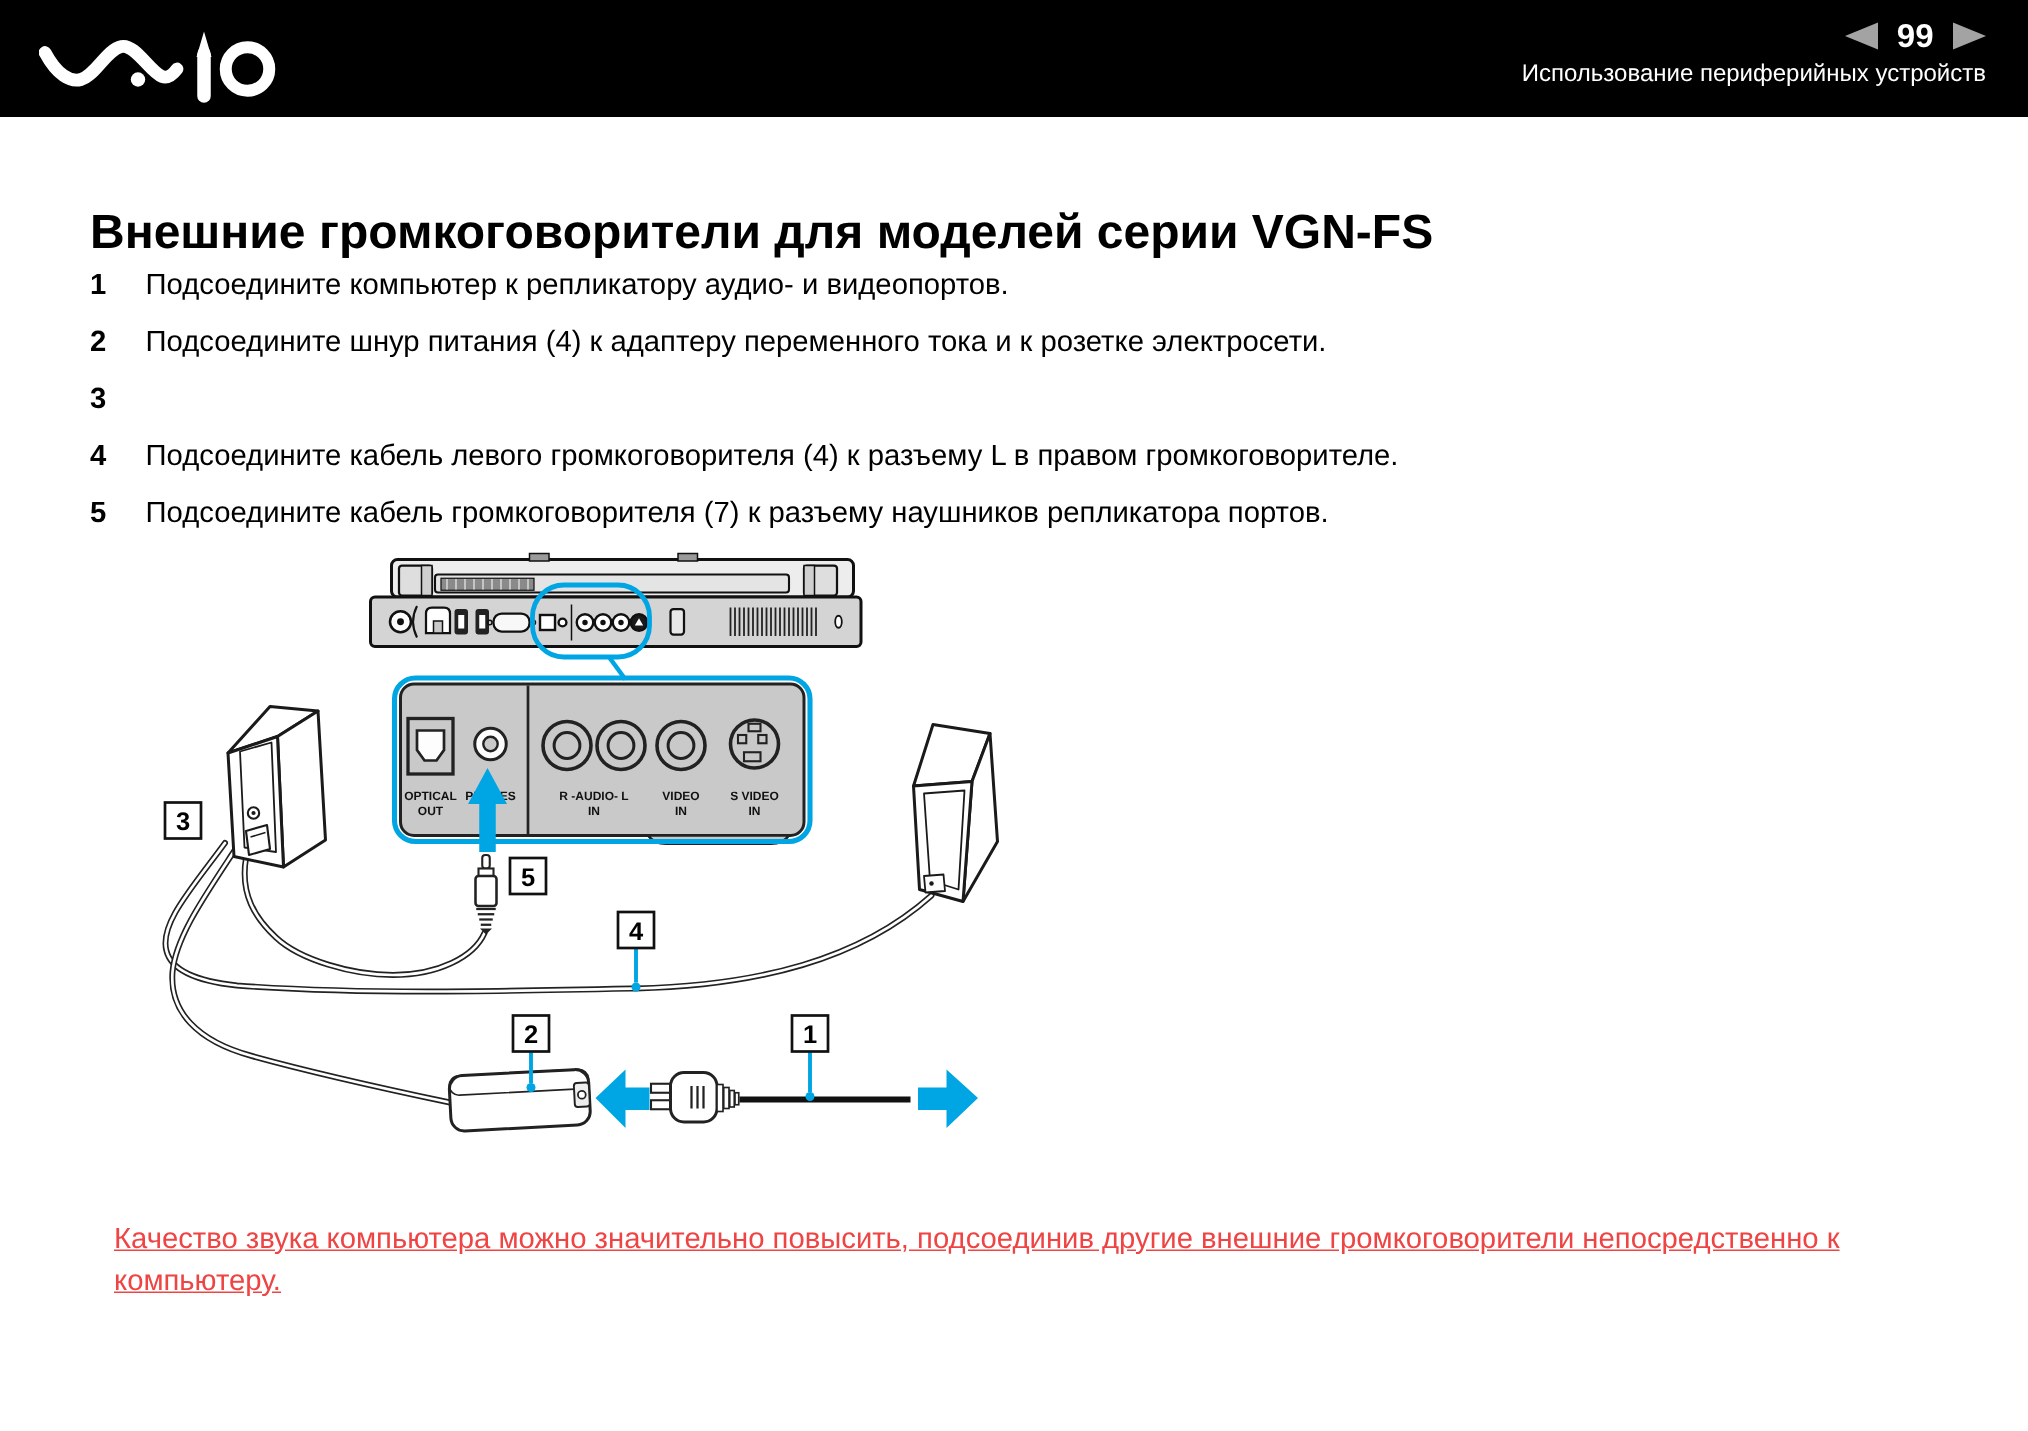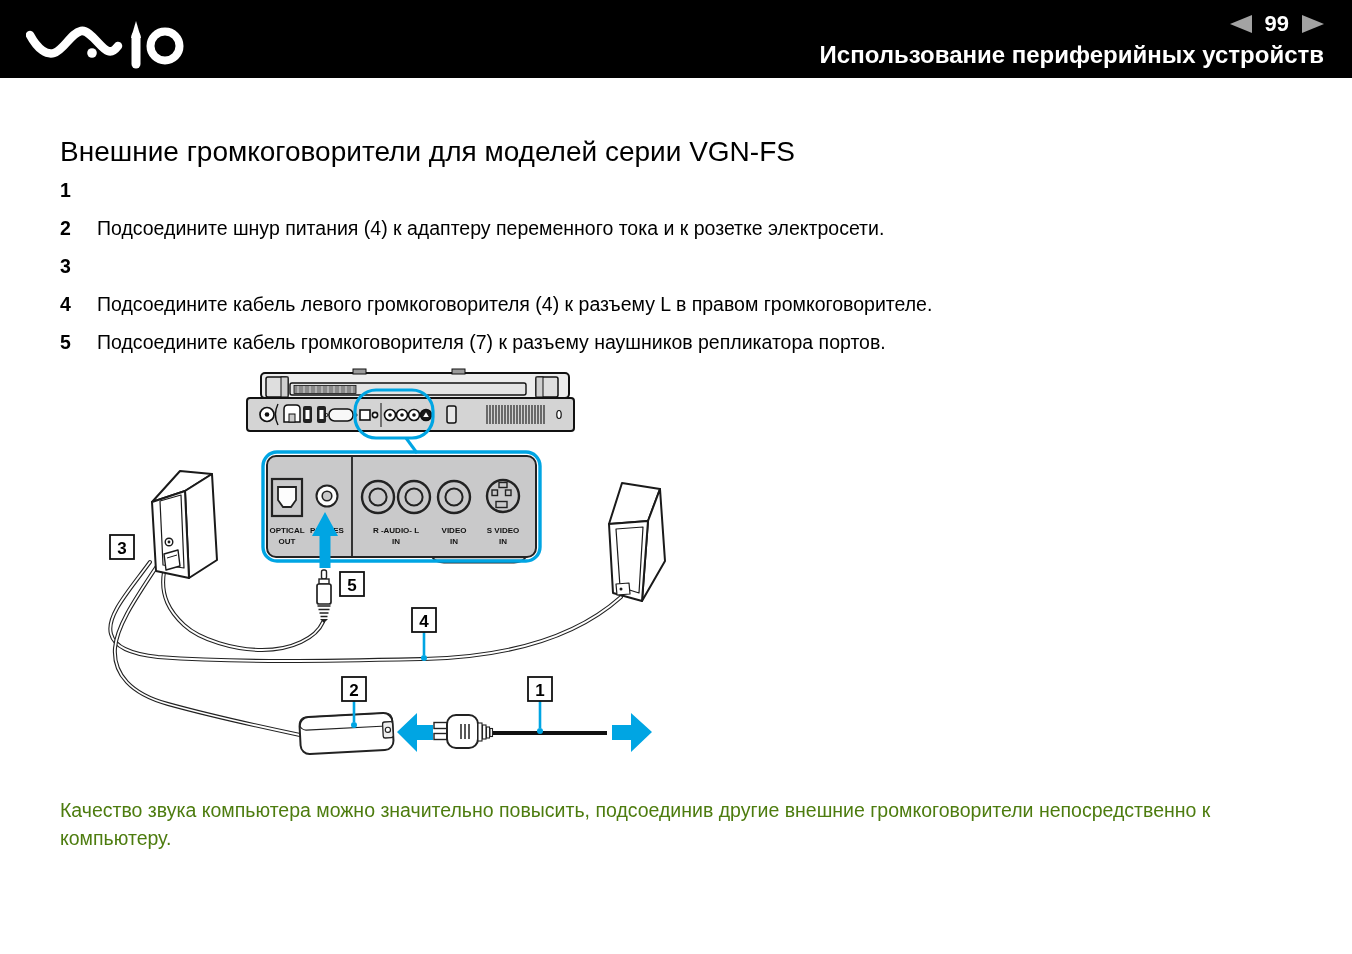--- a/index.html
+++ b/index.html
@@ -20,37 +20,37 @@
   .pagenav{
     position:absolute;top:11px;right:28px;height:26px;
     display:flex;align-items:center;gap:13px;
   }
   .tri{width:0;height:0;display:inline-block;cursor:pointer;}
   .tri-left{border-top:9px solid transparent;border-bottom:9px solid transparent;border-right:22px solid #a3a3a3;}
   .tri-right{border-top:9px solid transparent;border-bottom:9px solid transparent;border-left:22px solid #a3a3a3;}
   .pagenum{font-size:22px;font-weight:bold;color:#ffffff;line-height:1;}
   .section-title{
     position:absolute;top:41px;right:28px;
-    font-size:24px;font-weight:bold;color:#ffffff;white-space:nowrap;text-align:right;
+    font-size:16px;font-weight:normal;color:#ffffff;white-space:nowrap;text-align:right;
   }
 
   
   .heading{
     position:absolute;left:60px;top:136px;margin:0;
-    font-size:28px;font-weight:normal;color:#000;
+    font-size:32px;font-weight:bold;color:#000;
   }
   .steps{
     position:absolute;left:60px;top:179px;width:1200px;
     list-style:none;margin:0;padding:0;
   }
   .step{display:flex;margin-bottom:14.5px;font-size:19.5px;line-height:23.5px;color:#000;}
   .step .num{width:37px;font-weight:bold;flex:0 0 37px;}
   .note{
-    position:absolute;left:60px;top:796px;width:1180px;margin:0;
-    font-size:19.5px;line-height:1.44;color:#4d7c0f;
+    position:absolute;left:60px;top:796px;width:1180px;margin:16px;
+    font-size:19.5px;line-height:1.44;color:#ef4444;text-decoration:underline;
   }
 
   
   .diagram{position:absolute;left:90px;top:365px;}
   .diagram text{font-family:"Liberation Sans","DejaVu Sans",sans-serif;}
   .portlabel{font-size:8px;font-weight:bold;fill:#111;text-anchor:middle;}
   .calloutnum{font-size:17px;font-weight:bold;fill:#000;text-anchor:middle;}
 </style>
 </head>
 <body>
@@ -72,20 +72,21 @@
       <span class="tri tri-right"></span>
     </div>
     <div class="section-title">Использование периферийных устройств</div>
   </div>
 
   <h1 class="heading">Внешние громкоговорители для моделей серии VGN-FS</h1>
 
   <ol class="steps">
     <li class="step">
       <span class="num">1</span>
+      <span class="txt">Подсоедините компьютер к репликатору аудио- и видеопортов.</span>
     </li>
     <li class="step">
       <span class="num">2</span>
       <span class="txt">Подсоедините шнур питания (4) к адаптеру переменного тока и к розетке электросети.</span>
     </li>
     <li class="step">
       <span class="num">3</span>
     </li>
     <li class="step">
       <span class="num">4</span>

